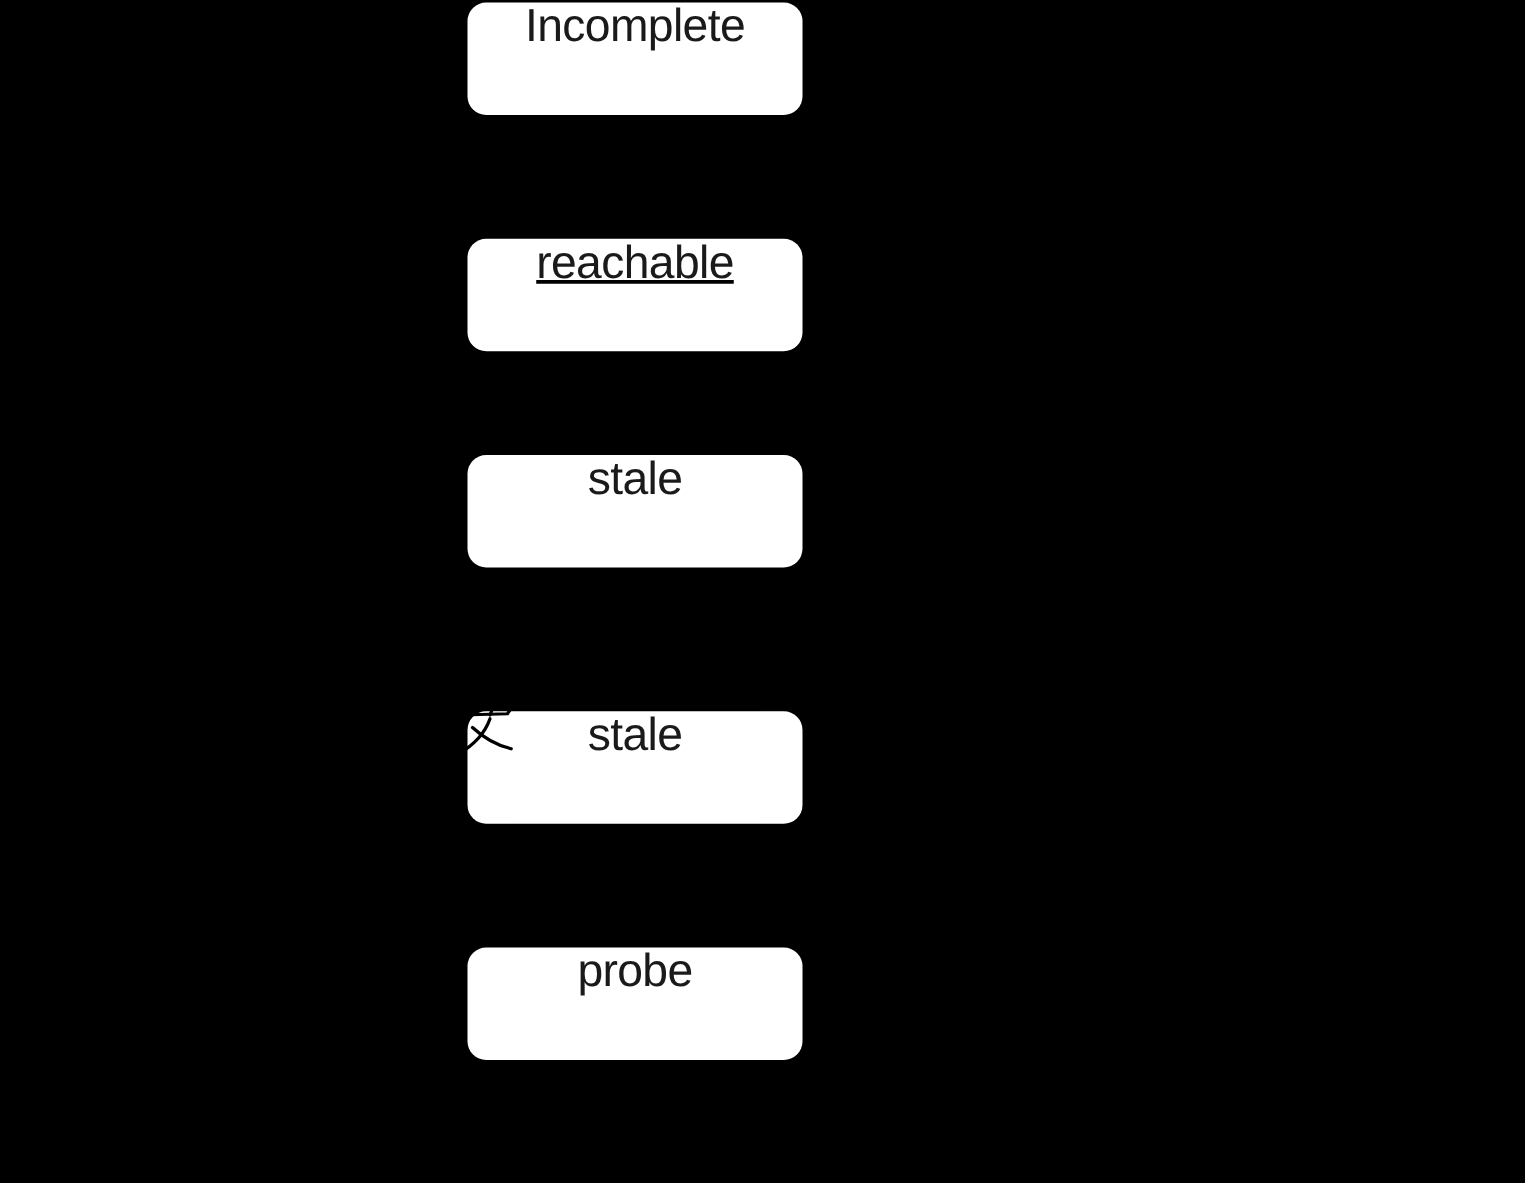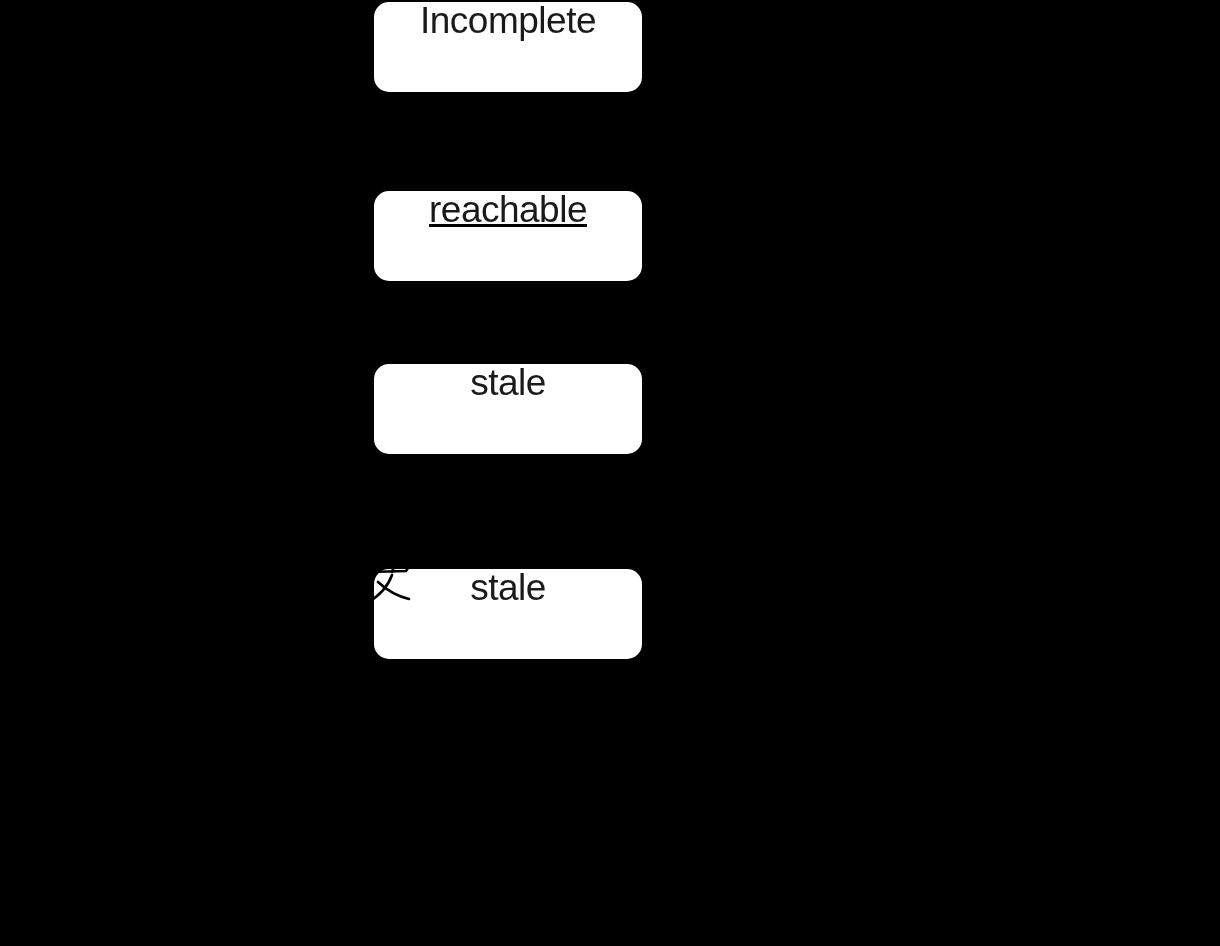--- a/index.html
+++ b/index.html
@@ -61,20 +61,23 @@
   </div>
 
   <div class="node node-stale">
     <span class="node-label">stale</span>
   </div>
 
   <div class="node node-delay">
     <span class="node-label">stale</span>
   </div>
 
+  <div class="node node-probe">
+    <span class="node-label">probe</span>
+  </div>
 
   <svg class="glyph-overlay" viewBox="0 0 48 48" xmlns="http://www.w3.org/2000/svg" aria-hidden="true">
     <g stroke="#000000" stroke-width="2.6" fill="none" stroke-linecap="round">
 
       <path d="M31 4 L27 14"></path>
 
       <path d="M4 14 L41 13 L45 7"></path>
 
       <path d="M27 17 Q21 34 2 45"></path>
 

